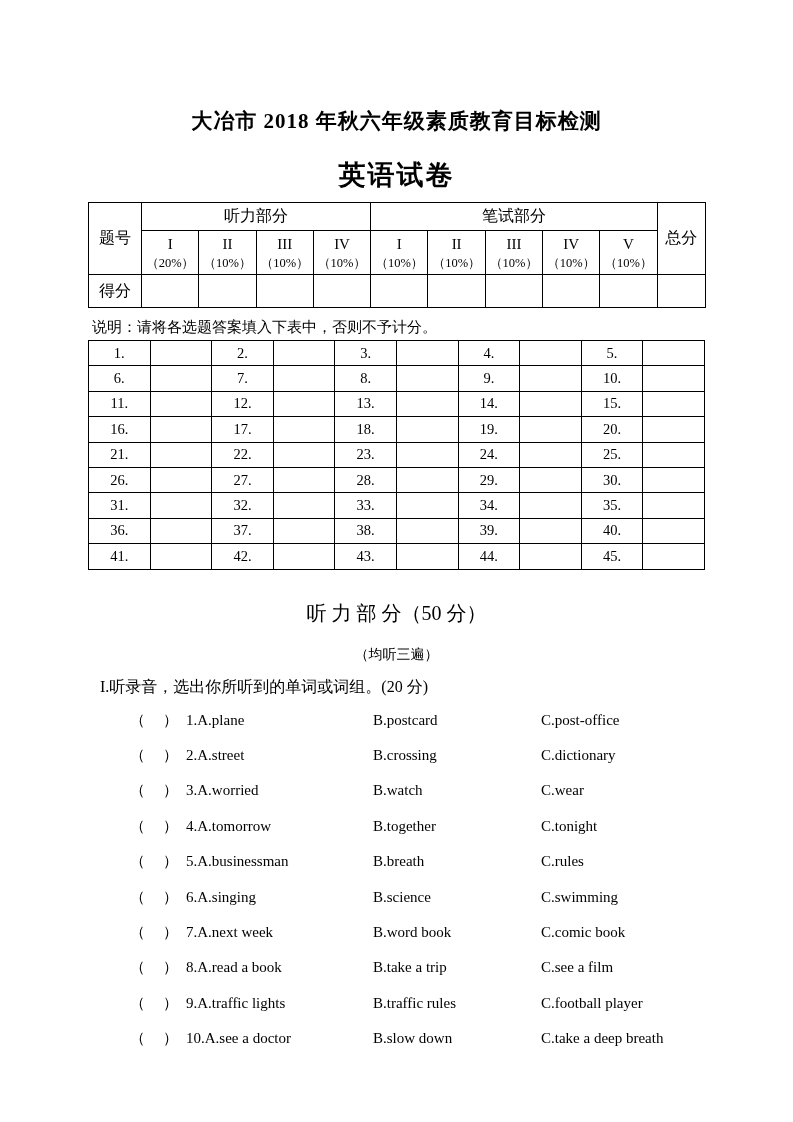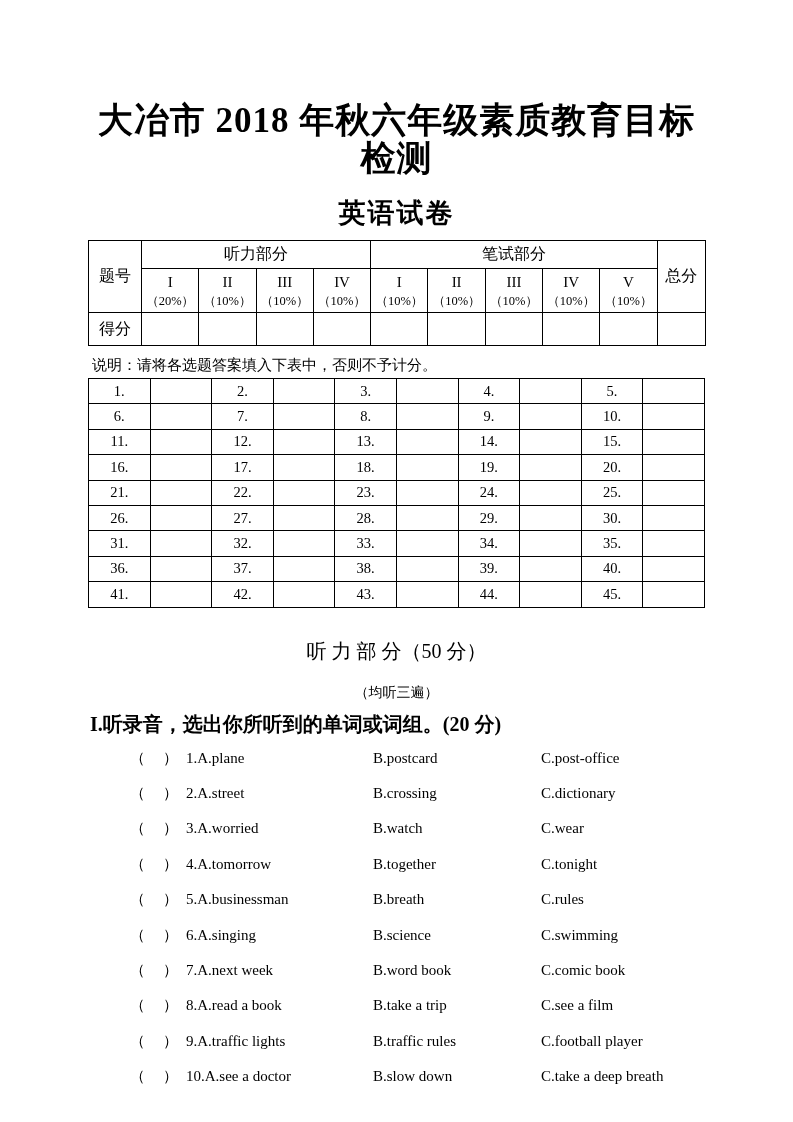--- a/index.html
+++ b/index.html
@@ -9,21 +9,21 @@
     background: #ffffff;
     color: #000000;
     font-family: "Liberation Serif", "DejaVu Serif", serif;
   }
   .page { position: relative; width: 793px; height: 1122px; overflow: hidden; }
   .content { margin: 0 88px; width: 617px; }
 
   .title {
     margin: 102px 0 0 0;
     text-align: center;
-    font-size: 35px;
+    font-size: 21px;
     line-height: 38px;
     font-weight: bold;
     letter-spacing: 1px;
   }
   .subtitle {
     margin: 18px 0 0 0;
     text-align: center;
     font-size: 27px;
     line-height: 34px;
     font-weight: bold;
@@ -76,24 +76,24 @@
     line-height: 27px;
     font-weight: normal;
   }
   .listen-sub {
     margin-top: 18px;
     text-align: center;
     font-size: 14px;
     line-height: 19px;
   }
   .part-heading {
-    margin: 12px 0 0 2px;
-    font-size: 20px;
+    margin: 12px 0 0 12px;
+    font-size: 16px;
     line-height: 21px;
-    font-weight: bold;
+    font-weight: normal;
   }
 
   .questions { margin: 6px 0 0 42px; }
   .q-row {
     display: grid;
     grid-template-columns: 56px 187px 168px auto;
     align-items: center;
     height: 35.4px;
     font-size: 15px;
   }

